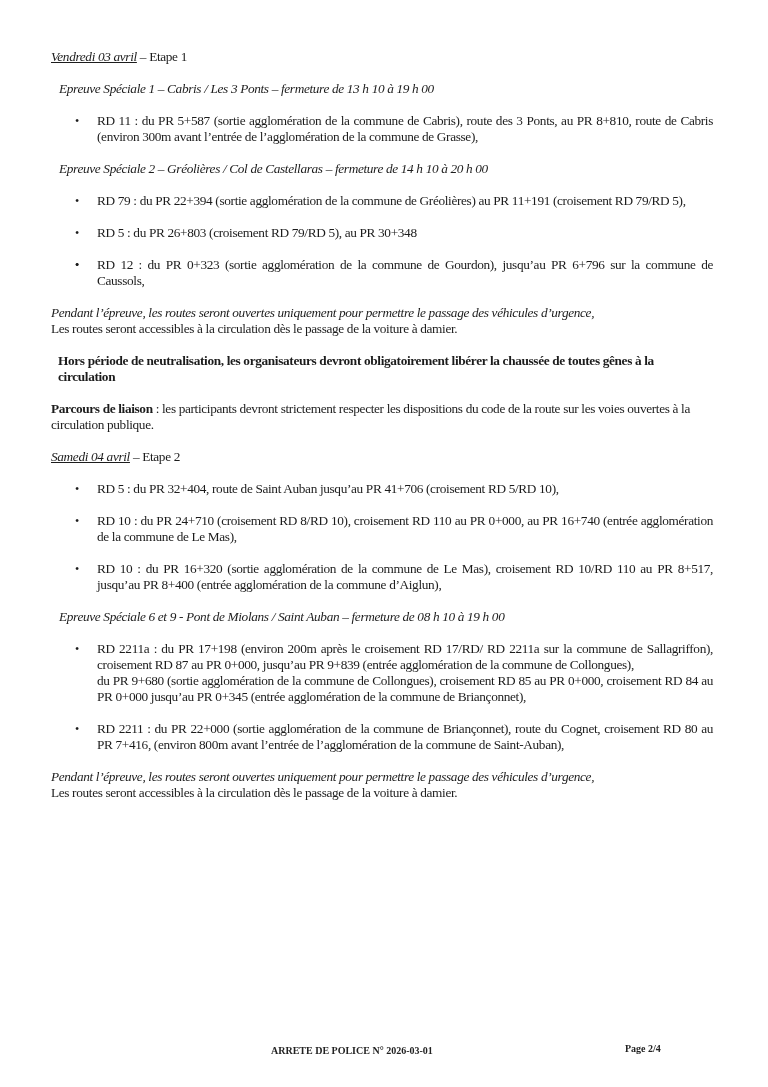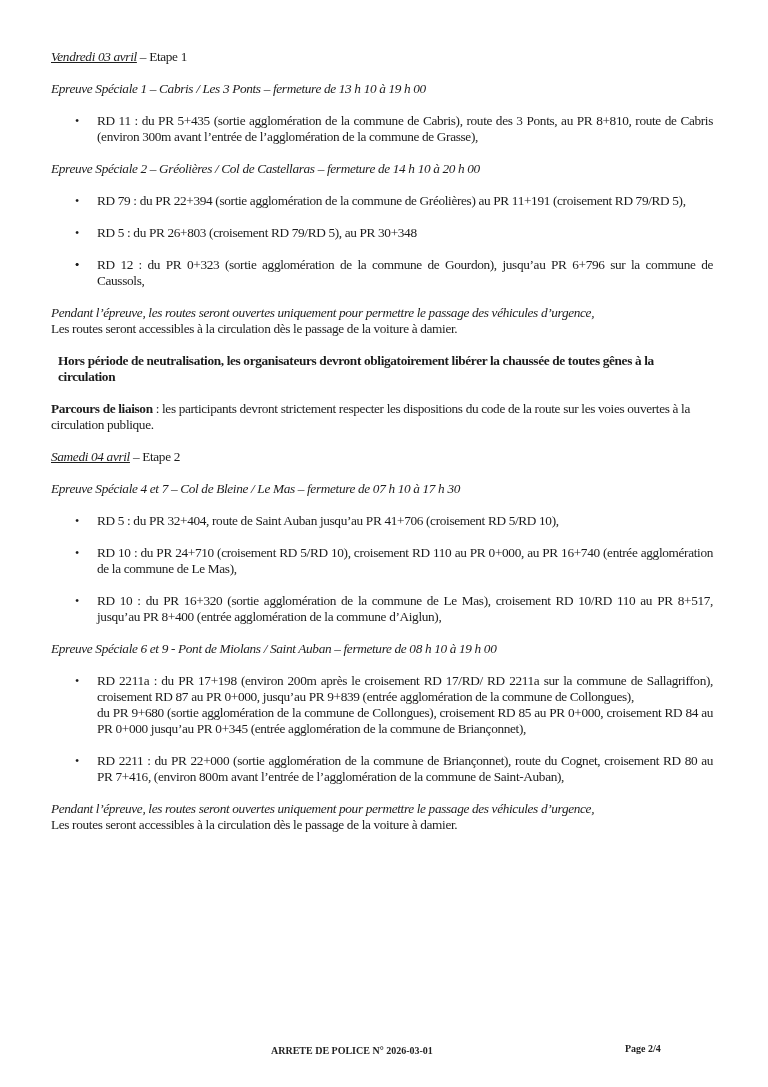--- a/index.html
+++ b/index.html
@@ -8,21 +8,21 @@
     font-family: "Liberation Serif", "DejaVu Serif", serif;
     color: #1c1c1c;
   }
   .page {
     position: absolute; left: 51px; top: 49px; width: 662px;
     font-size: 13.3px; line-height: 16px;
     letter-spacing: -0.35px;
   }
   .day { margin: 0 0 16px 0; }
   .day .date { font-style: italic; text-decoration: underline; }
-  .es { font-style: italic; margin: 0 0 16px 0; }
+  .es { font-style: italic; margin: 0 0 16px 8px; }
   ul.roads { list-style: none; margin: 0; padding: 0; }
   ul.roads li {
     position: relative; padding-left: 46px; margin: 0 0 16px 0;
     text-align: justify;
   }
   ul.roads li .bullet {
     position: absolute; left: 24px; top: 0; font-size: 12px;
   }
   .note { margin: 0 0 16px 0; }
   .note .strong-it { font-weight: normal; font-style: italic; display: block; }
@@ -39,21 +39,21 @@
 </style>
 </head>
 <body>
 
 <div class="page">
 
   <p class="day"><span class="date">Vendredi 03 avril</span><span> – Etape 1</span></p>
 
   <p class="es">Epreuve Spéciale 1 – Cabris / Les 3 Ponts – fermeture de 13 h 10 à 19 h 00</p>
   <ul class="roads">
-    <li><span class="bullet">•</span><span>RD 11 : du PR 5+435 (sortie agglomération de la commune de Cabris), route des 3 Ponts, au PR 8+810, route de Cabris (environ 300m avant l’entrée de l’agglomération de la commune de Grasse),</span></li>
+    <li><span class="bullet">•</span><span>RD 11 : du PR 5+587 (sortie agglomération de la commune de Cabris), route des 3 Ponts, au PR 8+810, route de Cabris (environ 300m avant l’entrée de l’agglomération de la commune de Grasse),</span></li>
   </ul>
 
   <p class="es">Epreuve Spéciale 2 – Gréolières / Col de Castellaras – fermeture de 14 h 10 à 20 h 00</p>
   <ul class="roads">
     <li><span class="bullet">•</span><span>RD 79 : du PR 22+394 (sortie agglomération de la commune de Gréolières) au PR 11+191 (croisement RD 79/RD 5),</span></li>
     <li><span class="bullet">•</span><span>RD 5 : du PR 26+803 (croisement RD 79/RD 5), au PR 30+348</span></li>
   </ul>
 
   <ul class="roads">
     <li><span class="bullet">•</span></li>
@@ -61,24 +61,23 @@
   </ul>
 
   <p class="note"><span class="strong-it">Pendant l’épreuve, les routes seront ouvertes uniquement pour permettre le passage des véhicules d’urgence,</span><span>Les routes seront accessibles à la circulation dès le passage de la voiture à damier.</span></p>
 
   <p class="bold-para">Hors période de neutralisation, les organisateurs devront obligatoirement libérer la chaussée de toutes gênes à la circulation</p>
 
   <p class="para"><b>Parcours de liaison</b><span> : les participants devront strictement respecter les dispositions du code de la route sur les voies ouvertes à la circulation publique.</span></p>
 
   <p class="day"><span class="date">Samedi 04 avril</span><span> – Etape 2</span></p>
 
-  <p class="es">Epreuve Spéciale 4 et 7 – Col de Bleine / Le Mas – fermeture de 07 h 10 à 17 h 30</p>
   <ul class="roads">
     <li><span class="bullet">•</span><span>RD 5 : du PR 32+404, route de Saint Auban jusqu’au PR 41+706 (croisement RD 5/RD 10),</span></li>
-    <li><span class="bullet">•</span><span>RD 10 : du PR 24+710 (croisement RD 5/RD 10), croisement RD 110 au PR 0+000, au PR 16+740 (entrée agglomération de la commune de Le Mas),</span></li>
+    <li><span class="bullet">•</span><span>RD 10 : du PR 24+710 (croisement RD 8/RD 10), croisement RD 110 au PR 0+000, au PR 16+740 (entrée agglomération de la commune de Le Mas),</span></li>
   </ul>
 
   <ul class="roads">
     <li><span class="bullet">•</span><span>RD 10 : du PR 16+320 (sortie agglomération de la commune de Le Mas), croisement RD 10/RD 110 au PR 8+517, jusqu’au PR 8+400 (entrée agglomération de la commune d’Aiglun),</span></li>
   </ul>
 
   <p class="es">Epreuve Spéciale 6 et 9 - Pont de Miolans / Saint Auban – fermeture de 08 h 10 à 19 h 00</p>
   <ul class="roads">
     <li><span class="bullet">•</span><span>RD 2211a : du PR 17+198 (environ 200m après le croisement RD 17/RD/ RD 2211a sur la commune de Sallagriffon), croisement RD 87 au PR 0+000, jusqu’au PR 9+839 (entrée agglomération de la commune de Collongues),</span><br><span>du PR 9+680 (sortie agglomération de la commune de Collongues), croisement RD 85 au PR 0+000, croisement RD 84 au PR 0+000 jusqu’au PR 0+345 (entrée agglomération de la commune de Briançonnet),</span></li>
     <li><span class="bullet">•</span><span>RD 2211 : du PR 22+000 (sortie agglomération de la commune de Briançonnet), route du Cognet, croisement RD 80 au PR 7+416, (environ 800m avant l’entrée de l’agglomération de la commune de Saint-Auban),</span></li>

